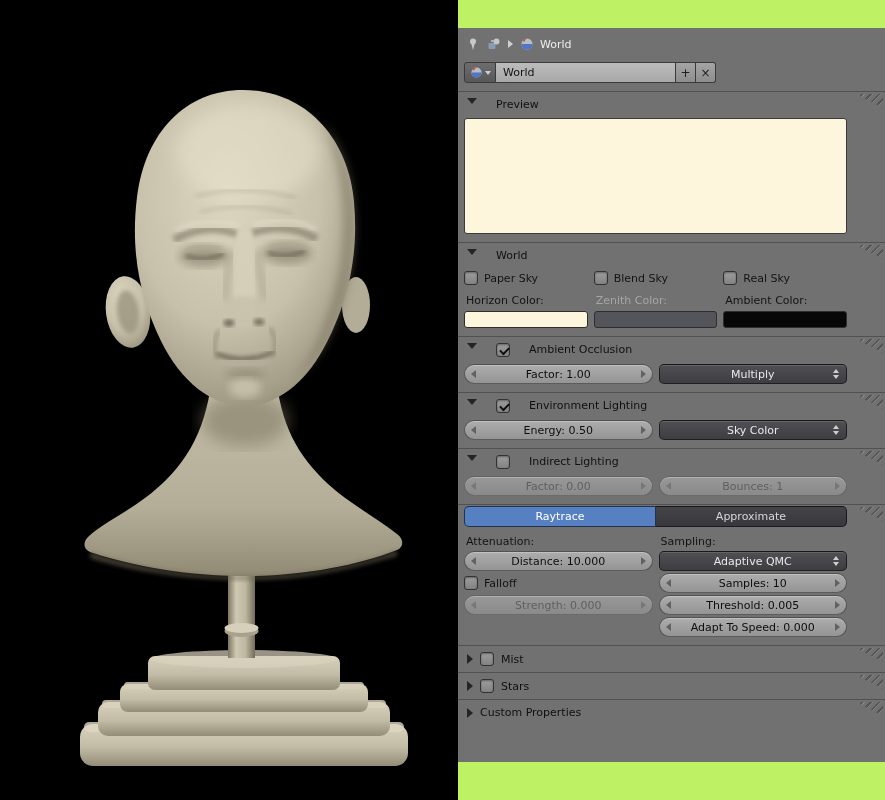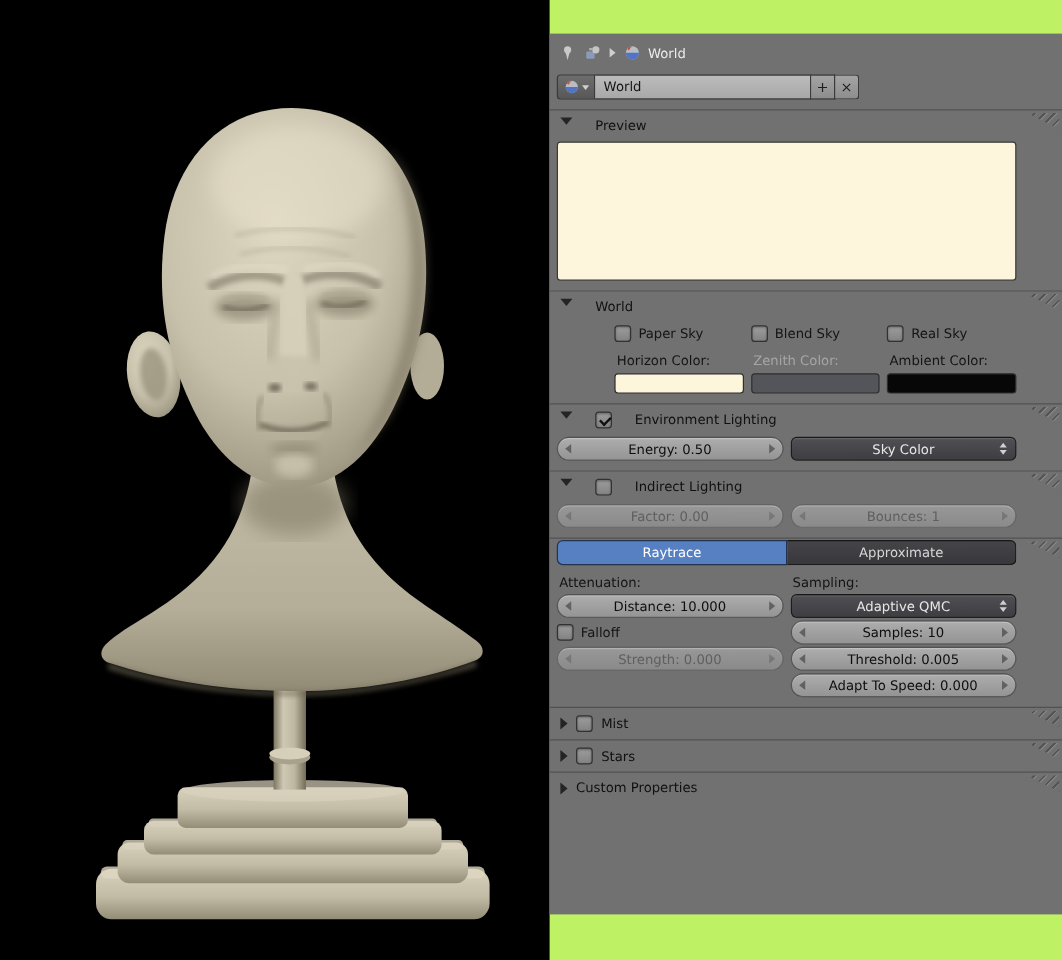--- a/index.html
+++ b/index.html
@@ -40,21 +40,21 @@
           background:repeating-linear-gradient(135deg, rgba(0,0,0,0.25) 0 1.5px, rgba(255,255,255,0.12) 1.5px 2.5px, transparent 2.5px 6px); }
 
   .tri { width:0; height:0; display:inline-block; flex:none; }
   .tri.down  { border-left:5px solid transparent; border-right:5px solid transparent; border-top:6px solid #242424; }
   .tri.right { border-top:5px solid transparent; border-bottom:5px solid transparent; border-left:6px solid #242424; }
 
   .content { padding:1px 38px 8px 6px; }
 
   .preview-box { height:116px; border:1px solid #3a3a3a; border-radius:3px; background:#fdf6dd; }
 
-  .row3 { display:grid; grid-template-columns:1fr 1fr 1fr; gap:6px; margin-bottom:4px;margin-left:48px; }
+  .row3 { display:grid; grid-template-columns:1fr 1fr 1fr; gap:6px; margin-bottom:4px; }
   .row2 { display:grid; grid-template-columns:1fr 1fr; gap:6px; }
   .col-label { padding:3px 2px 2px; color:#141414; }
   .col-label.dim { color:#a6a6a6; }
 
   .cb-item { display:flex; align-items:center; gap:6px; height:18px; }
   .checkbox { width:14px; height:14px; flex:none; border:1px solid #323232; border-radius:3px;
               background:linear-gradient(#9d9d9d,#838383); box-shadow:inset 0 1px 2px rgba(0,0,0,0.35);
               position:relative; }
   .checkbox.checked::after { content:""; position:absolute; left:2.5px; top:3px; width:7px; height:4px;
               border-left:2px solid #101010; border-bottom:2px solid #101010; transform:rotate(-45deg); }
@@ -279,20 +279,42 @@
           <span class="col-label">Ambient Color:</span>
         </div>
         <div class="row3" style="margin-bottom:0;">
           <span class="swatch" style="background: rgb(253, 246, 221);"></span>
           <span class="swatch" style="background: rgb(84, 84, 91);"></span>
           <span class="swatch" style="background: rgb(7, 7, 7);"></span>
         </div>
       </div>
     </section>
 
+    <section class="sec">
+      <div class="grip"></div>
+      <div class="sec-h">
+        <span class="tri down"></span>
+        <span class="checkbox checked"></span>
+        <span class="sec-t">Ambient Occlusion</span>
+      </div>
+      <div class="content">
+        <div class="row2">
+          <div class="slider">
+            <span>Factor: 1.00</span>
+          </div>
+          <div class="dropdown">
+            <span>Multiply</span>
+            <span class="dd-arrows">
+                <i class="up"></i>
+                <i class="dn"></i>
+              </span>
+          </div>
+        </div>
+      </div>
+    </section>
 
     <section class="sec">
       <div class="grip"></div>
       <div class="sec-h">
         <span class="tri down"></span>
         <span class="checkbox checked"></span>
         <span class="sec-t">Environment Lighting</span>
       </div>
       <div class="content">
         <div class="row2">

